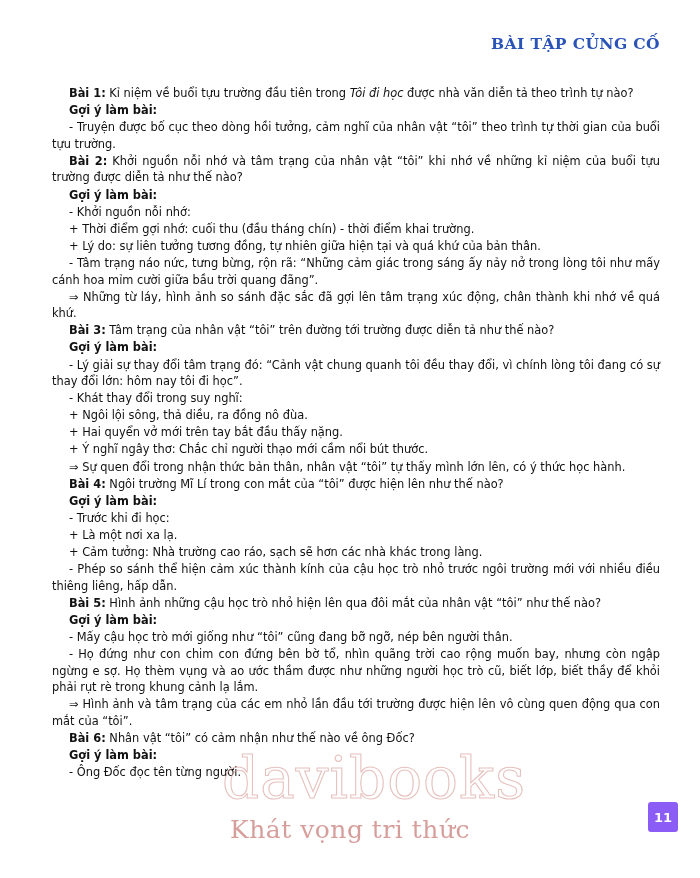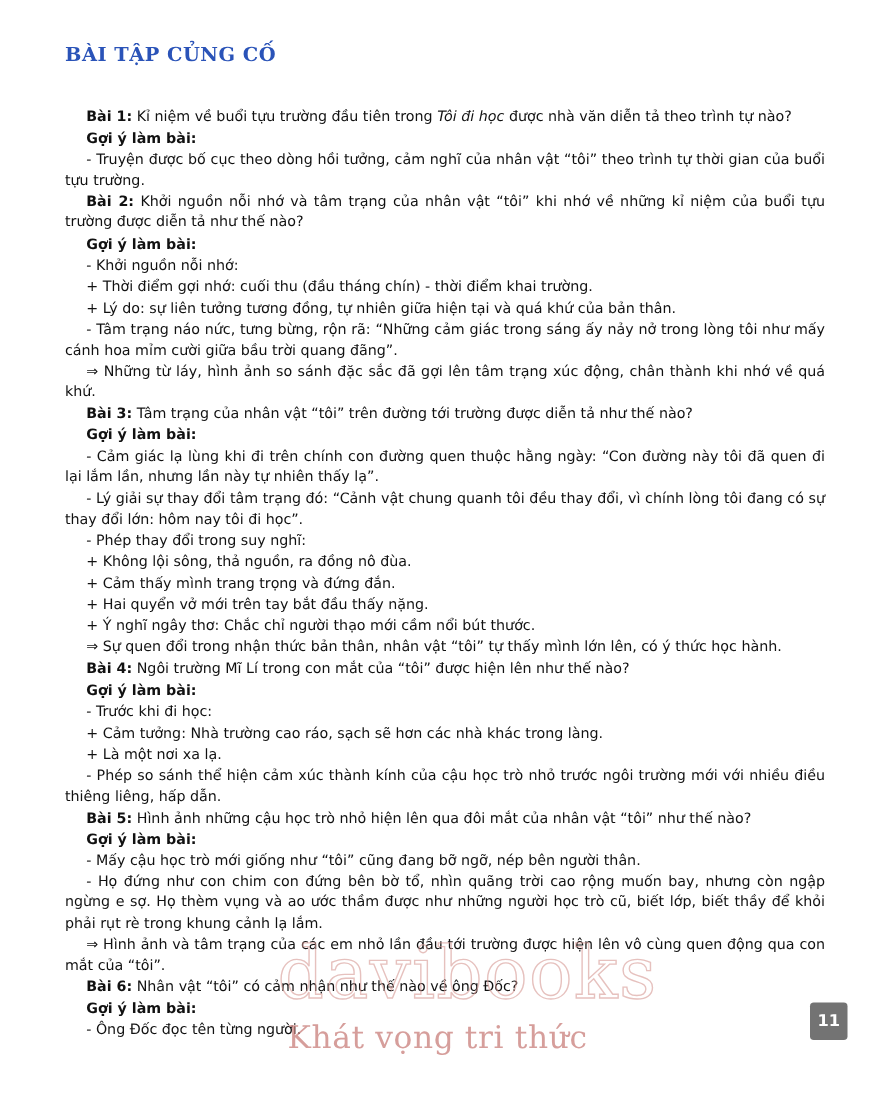--- a/index.html
+++ b/index.html
@@ -14,21 +14,21 @@
     position: relative;
     overflow: hidden;
   }
   .page {
     position: absolute;
     inset: 0;
     padding: 34px 40px 0 52px;
     box-sizing: border-box;
   }
   .doc-title {
-    text-align: left;
+    text-align: right;
     color: #2a53b8;
     font-family: "DejaVu Serif", serif;
     font-weight: bold;
     font-size: 15.5px;
     letter-spacing: 0.4px;
     margin: 0 0 9px 0;
   }
   .body-text {
     font-size: 11.4px;
     line-height: 1.455;
@@ -79,21 +79,21 @@
     margin-top: 8px;
     letter-spacing: 0.5px;
   }
   
   .page-badge {
     position: absolute;
     right: 22px;
     bottom: 46px;
     width: 30px;
     height: 30px;
-    background: #737373;
+    background: #8b5cf6;
     color: #ffffff;
     border-radius: 3px;
     font-size: 13px;
     font-weight: bold;
     display: flex;
     align-items: center;
     justify-content: center;
     font-family: "DejaVu Sans", sans-serif;
   }
 </style>
@@ -108,33 +108,31 @@
       <p class="indent">- Truyện được bố cục theo dòng hồi tưởng, cảm nghĩ của nhân vật “tôi” theo trình tự thời gian của buổi tựu trường.</p>
       <p class="indent"><span class="lbl">Bài 2:</span> Khởi nguồn nỗi nhớ và tâm trạng của nhân vật “tôi” khi nhớ về những kỉ niệm của buổi tựu trường được diễn tả như thế nào?</p>
       <p class="indent"><span class="lbl">Gợi ý làm bài:</span></p>
       <p class="indent">- Khởi nguồn nỗi nhớ:</p>
       <p class="indent">+ Thời điểm gợi nhớ: cuối thu (đầu tháng chín) - thời điểm khai trường.</p>
       <p class="indent">+ Lý do: sự liên tưởng tương đồng, tự nhiên giữa hiện tại và quá khứ của bản thân.</p>
       <p class="indent">- Tâm trạng náo nức, tưng bừng, rộn rã: “Những cảm giác trong sáng ấy nảy nở trong lòng tôi như mấy cánh hoa mỉm cười giữa bầu trời quang đãng”.</p>
       <p class="arrow">⇒ Những từ láy, hình ảnh so sánh đặc sắc đã gợi lên tâm trạng xúc động, chân thành khi nhớ về quá khứ.</p>
       <p class="indent"><span class="lbl">Bài 3:</span> Tâm trạng của nhân vật “tôi” trên đường tới trường được diễn tả như thế nào?</p>
       <p class="indent"><span class="lbl">Gợi ý làm bài:</span></p>
-      <p class="indent">- Cảm giác lạ lùng khi đi trên chính con đường quen thuộc hằng ngày: “Con đường này tôi đã quen đi lại lắm lần, nhưng lần này tự nhiên thấy lạ”.</p>
       <p class="indent">- Lý giải sự thay đổi tâm trạng đó: “Cảnh vật chung quanh tôi đều thay đổi, vì chính lòng tôi đang có sự thay đổi lớn: hôm nay tôi đi học”.</p>
-      <p class="indent">- Phép thay đổi trong suy nghĩ:</p>
-      <p class="indent">+ Không lội sông, thả nguồn, ra đồng nô đùa.</p>
-      <p class="indent">+ Cảm thấy mình trang trọng và đứng đắn.</p>
+      <p class="indent">- Khát thay đổi trong suy nghĩ:</p>
+      <p class="indent">+ Ngôi lội sông, thả diều, ra đồng nô đùa.</p>
       <p class="indent">+ Hai quyển vở mới trên tay bắt đầu thấy nặng.</p>
       <p class="indent">+ Ý nghĩ ngây thơ: Chắc chỉ người thạo mới cầm nổi bút thước.</p>
       <p class="arrow">⇒ Sự quen đổi trong nhận thức bản thân, nhân vật “tôi” tự thấy mình lớn lên, có ý thức học hành.</p>
       <p class="indent"><span class="lbl">Bài 4:</span> Ngôi trường Mĩ Lí trong con mắt của “tôi” được hiện lên như thế nào?</p>
       <p class="indent"><span class="lbl">Gợi ý làm bài:</span></p>
       <p class="indent">- Trước khi đi học:</p>
+      <p class="indent">+ Là một nơi xa lạ.</p>
       <p class="indent">+ Cảm tưởng: Nhà trường cao ráo, sạch sẽ hơn các nhà khác trong làng.</p>
-      <p class="indent">+ Là một nơi xa lạ.</p>
       <p class="indent">- Phép so sánh thể hiện cảm xúc thành kính của cậu học trò nhỏ trước ngôi trường mới với nhiều điều thiêng liêng, hấp dẫn.</p>
       <p class="indent"><span class="lbl">Bài 5:</span> Hình ảnh những cậu học trò nhỏ hiện lên qua đôi mắt của nhân vật “tôi” như thế nào?</p>
       <p class="indent"><span class="lbl">Gợi ý làm bài:</span></p>
       <p class="indent">- Mấy cậu học trò mới giống như “tôi” cũng đang bỡ ngỡ, nép bên người thân.</p>
       <p class="indent">- Họ đứng như con chim con đứng bên bờ tổ, nhìn quãng trời cao rộng muốn bay, nhưng còn ngập ngừng e sợ. Họ thèm vụng và ao ước thầm được như những người học trò cũ, biết lớp, biết thầy để khỏi phải rụt rè trong khung cảnh lạ lắm.</p>
       <p class="arrow">⇒ Hình ảnh và tâm trạng của các em nhỏ lần đầu tới trường được hiện lên vô cùng quen động qua con mắt của “tôi”.</p>
       <p class="indent"><span class="lbl">Bài 6:</span> Nhân vật “tôi” có cảm nhận như thế nào về ông Đốc?</p>
       <p class="indent"><span class="lbl">Gợi ý làm bài:</span></p>
       <p class="indent">- Ông Đốc đọc tên từng người.</p>
     </div>

